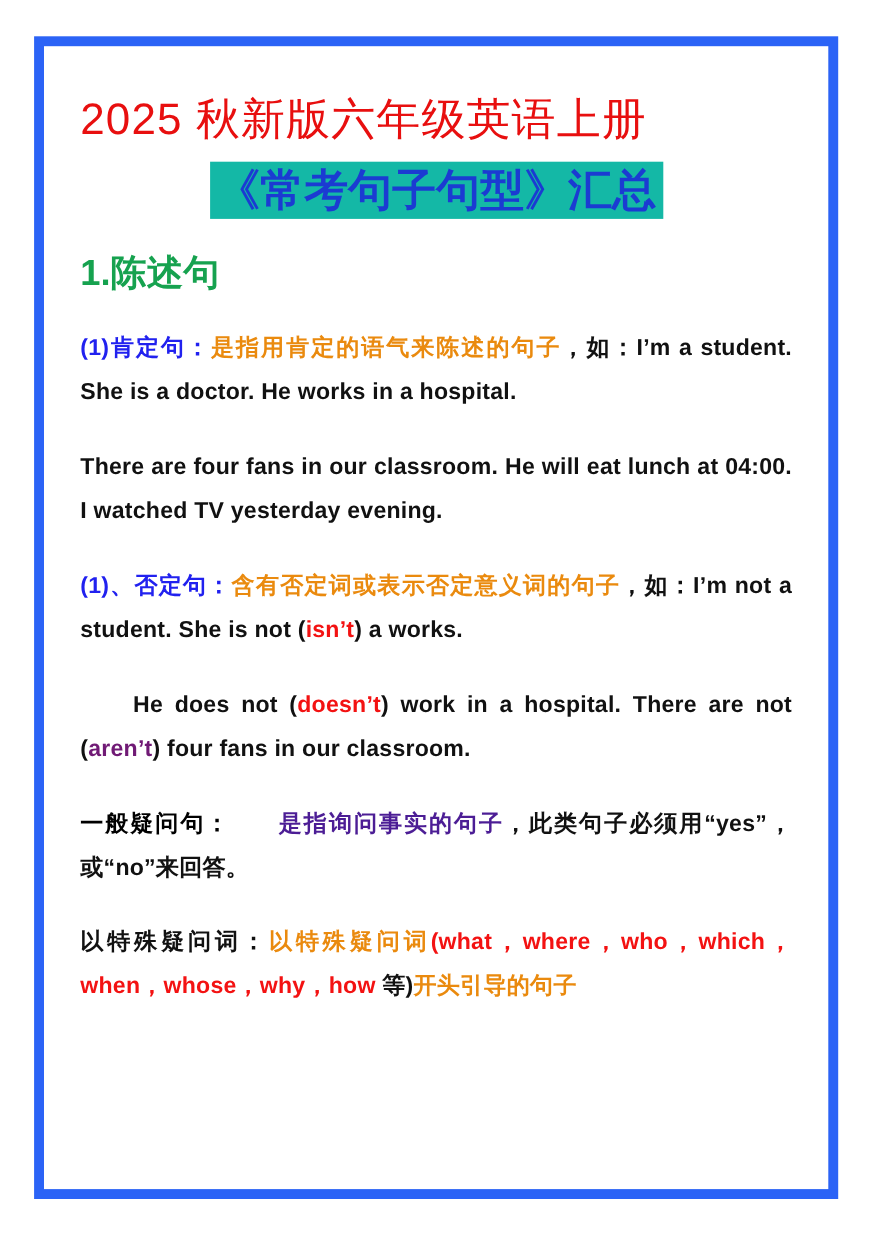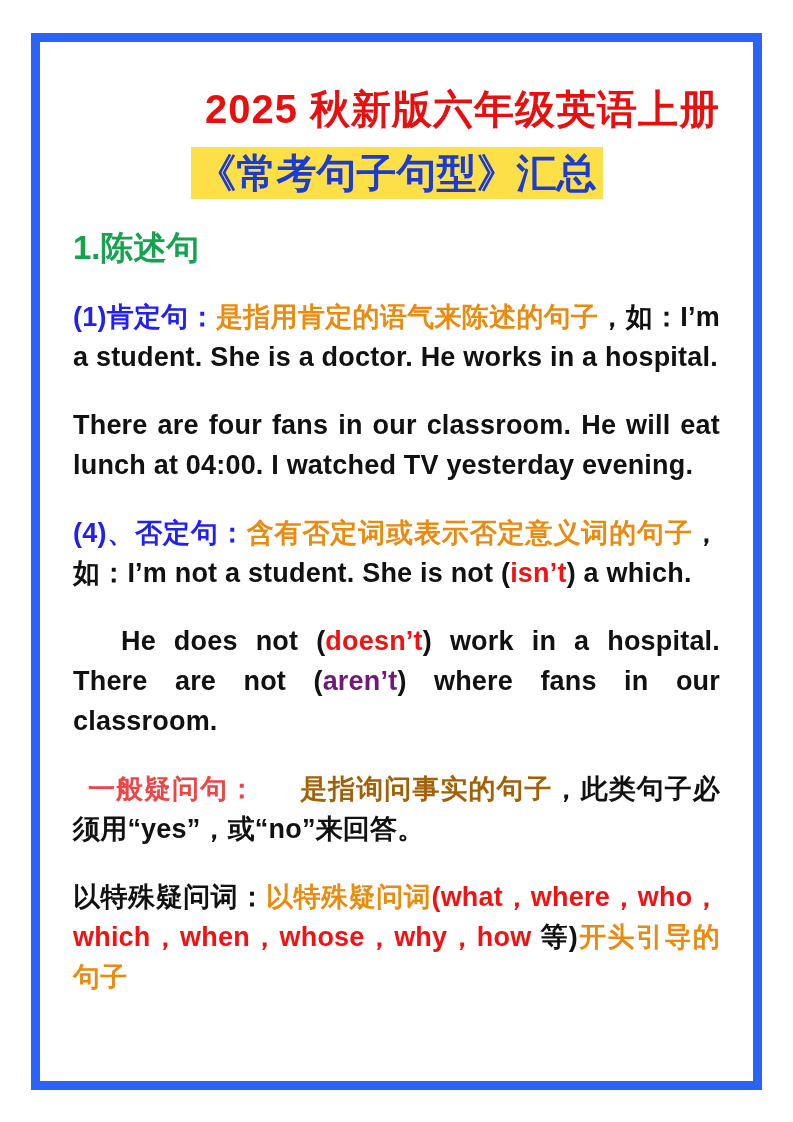--- a/index.html
+++ b/index.html
@@ -21,23 +21,23 @@
     right: 31px;
     bottom: 32px;
     border: 9px solid #2b63f6;
     background: #ffffff;
     box-sizing: border-box;
     padding: 0 33px;
     overflow: hidden;
   }
   h1.doc-title {
     margin: 44px 0 0 0;
-    text-align: right;
+    text-align: left;
     font-size: 40px;
-    font-weight: bold;
+    font-weight: normal;
     letter-spacing: 1px;
     line-height: 46px;
   }
   .subtitle-row {
     text-align: center;
     margin-top: 15px;
   }
   .subtitle {
     display: inline-block;
     font-size: 40px;
@@ -49,40 +49,40 @@
     display: block;
     margin-top: 28px;
   }
   h2.heading {
     font-size: 33px;
     font-weight: bold;
     margin: 33px 0;
     line-height: 32px;
   }
   p.para {
-    font-size: 27px;
+    font-size: 21px;
     font-weight: bold;
     line-height: 40px;
     margin: 28px 0;
     text-align: justify;
     letter-spacing: 0.2px;
   }
 </style>
 </head>
 <body>
 
 <div class="page">
   <div class="frame" style="border-color: rgb(43, 99, 246); background: rgb(255, 255, 255);">
     <h1 class="doc-title" style="color: rgb(232, 15, 15);">2025 秋新版六年级英语上册</h1>
     <div class="subtitle-row">
-      <span class="subtitle" style="color: rgb(27, 59, 210); background: #fde047;">《常考句子句型》汇总</span>
+      <span class="subtitle" style="color: rgb(27, 59, 210); background: #14b8a6;">《常考句子句型》汇总</span>
     </div>
     <main class="content">
         <h2 class="heading"><span style="color: rgb(22, 162, 79);">1.陈述句</span></h2>
         <p class="para"><span style="color: rgb(33, 33, 239);">(1)肯定句：</span><span style="color: rgb(234, 138, 14);">是指用肯定的语气来陈述的句子</span><span style="color: rgb(17, 17, 17);">，如：I’m a student. She is a doctor. He works in a hospital.</span></p>
         <p class="para"><span style="color: rgb(17, 17, 17);">There are four fans in our classroom. He will eat lunch at 04:00. I watched TV yesterday evening.</span></p>
-        <p class="para"><span style="color: rgb(33, 33, 239);">(4)、否定句：</span><span style="color: rgb(234, 138, 14);">含有否定词或表示否定意义词的句子</span><span style="color: rgb(17, 17, 17);">，如：I’m not a student. She is not (</span><span style="color: rgb(243, 18, 18);">isn’t</span><span style="color: rgb(17, 17, 17);">) a which.</span></p>
-        <p class="para"><span style="color: rgb(17, 17, 17); margin-left: 48px;">He does not (</span><span style="color: rgb(243, 18, 18); margin-top: 40px;">doesn’t</span><span style="color: rgb(17, 17, 17);">) work in a hospital. There are not (</span><span style="color: #701a75;">aren’t</span><span style="color: rgb(17, 17, 17);">) where fans in our classroom.</span></p>
-        <p class="para"><span style="color: #ef4444; margin-left: 15px;">一般疑问句：</span><span style="color: #a16207; margin-left: 44px;">是指询问事实的句子</span><span style="color: rgb(17, 17, 17);">，此类句子必须用“yes”，或“no”来回答。</span></p>
+        <p class="para"><span style="color: rgb(33, 33, 239);">(1)、否定句：</span><span style="color: rgb(234, 138, 14);">含有否定词或表示否定意义词的句子</span><span style="color: rgb(17, 17, 17);">，如：I’m not a student. She is not (</span><span style="color: rgb(243, 18, 18);">isn’t</span><span style="color: rgb(17, 17, 17);">) a works.</span></p>
+        <p class="para"><span style="color: rgb(17, 17, 17); margin-left: 48px;">He does not (</span><span style="color: rgb(243, 18, 18); margin-top: 40px;">doesn’t</span><span style="color: rgb(17, 17, 17);">) work in a hospital. There are not (</span><span style="color: #701a75;">aren’t</span><span style="color: rgb(17, 17, 17);">) four fans in our classroom.</span></p>
+        <p class="para"><span style="color: #000000;">一般疑问句：</span><span style="color: #4c1d95; margin-left: 44px;">是指询问事实的句子</span><span style="color: rgb(17, 17, 17);">，此类句子必须用“yes”，或“no”来回答。</span></p>
         <p class="para"><span style="color: rgb(17, 17, 17);">以特殊疑问词：</span><span style="color: rgb(234, 138, 14);">以特殊疑问词</span><span style="color: rgb(243, 18, 18);">(what，where，who，which，when，whose，why，how </span><span style="color: rgb(17, 17, 17);">等)</span><span style="color: rgb(234, 138, 14);">开头引导的句子</span></p>
       </main>
   </div>
 </div>
 
 </body></html>

